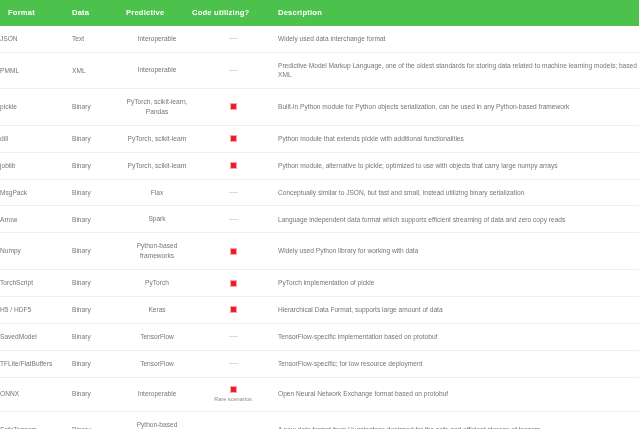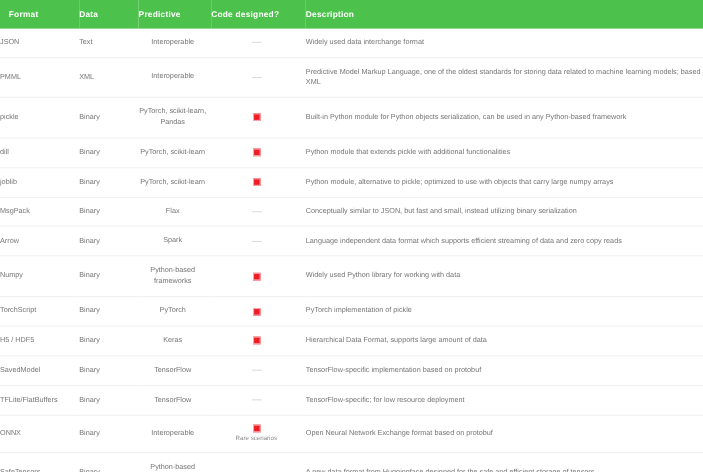--- a/index.html
+++ b/index.html
@@ -84,21 +84,21 @@
 </style>
 </head>
 <body>
 
 <table class="table">
   <thead>
     <tr>
       <th class="col-format">Format</th>
       <th class="col-type">Data</th>
       <th class="col-frame">Predictive</th>
-      <th class="col-exec">Code designed?</th>
+      <th class="col-exec">Code utilizing?</th>
       <th class="col-desc">Description</th>
     </tr>
   </thead>
   <tbody id="table-body">
       <tr>
         <td class="cell-format">JSON</td>
         <td class="cell-type">Text</td>
         <td class="cell-frame">
           <span class="frame-wrap">Interoperable</span>
         </td>

